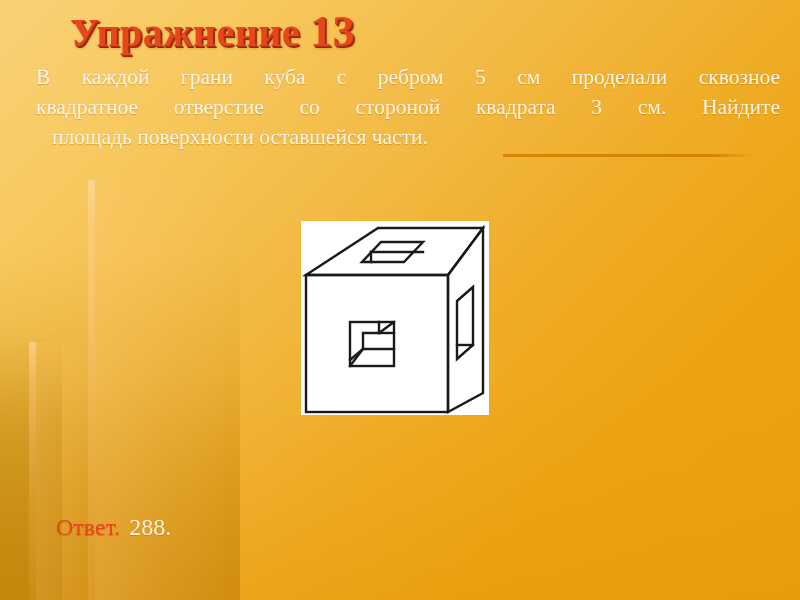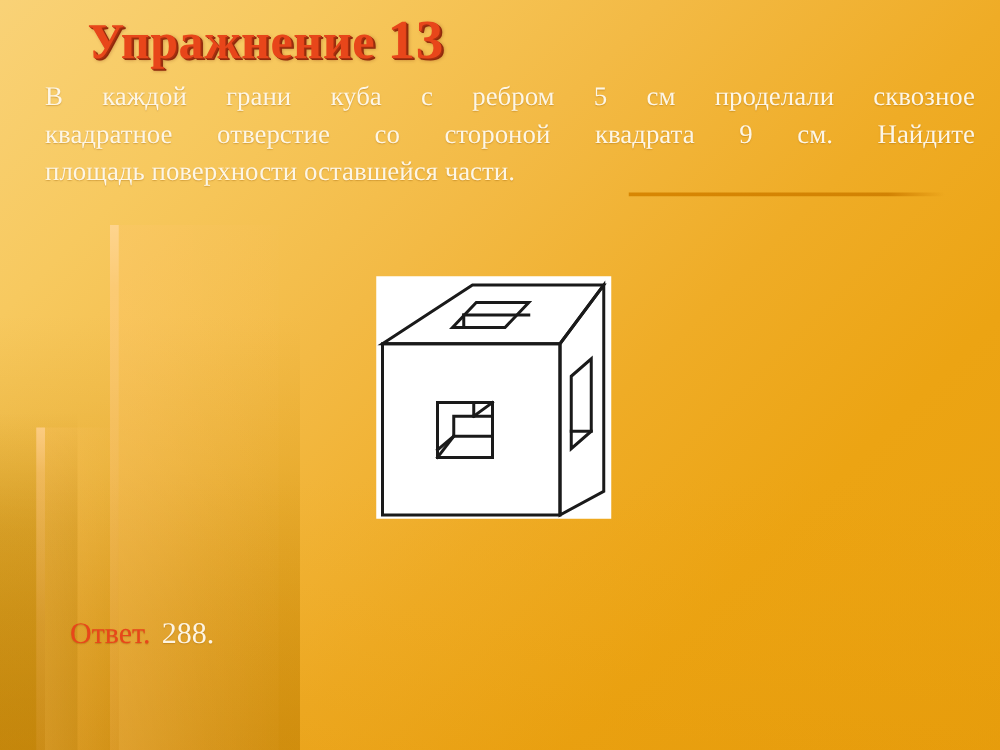--- a/index.html
+++ b/index.html
@@ -158,20 +158,21 @@
     white-space: nowrap;
   }
   .body-text .ln.j {
     text-align: justify;
     text-align-last: justify;
     white-space: normal;
   }
   .body-text .ln.last {
     text-align: right;
     text-align-last: left;
+    margin-left: 16px;
   }
 
   
   .rule {
     position: absolute;
     left: 503px;
     top: 154px;
     width: 253px;
     height: 3px;
     background: linear-gradient(90deg,
@@ -190,21 +191,21 @@
     background: #ffffff;
   }
   .figure-box svg {
     display: block;
   }
 
   
   .answer {
     position: absolute;
     left: 56px;
-    top: 494px;
+    top: 514px;
     font-family: "Liberation Serif", "DejaVu Serif", serif;
     font-size: 24px;
     white-space: nowrap;
   }
   .answer .word {
     color: #e8461a;
     text-shadow: 0 1px 1px rgba(140,60,0,0.35);
   }
   .answer .val {
     color: #fdf4e2;
@@ -225,21 +226,21 @@
   <div class="ribbon ribbon-wide2"></div>
   <div class="ribbon ribbon-a"></div>
   <div class="ribbon ribbon-b"></div>
 
   <div class="title">
     <span>Упражнение</span><span class="num">13</span>
   </div>
 
   <div class="body-text">
     <span class="ln j">В каждой грани куба с ребром 5 см проделали сквозное</span>
-    <span class="ln j">квадратное отверстие со стороной квадрата 9 см. Найдите</span>
+    <span class="ln j">квадратное отверстие со стороной квадрата 3 см. Найдите</span>
     <span class="ln j last">площадь поверхности оставшейся части.</span>
   </div>
 
   <div class="rule"></div>
 
   <div class="figure-box">
     <svg width="188" height="194" viewBox="0 0 188 194">
       <g fill="none" stroke="#1a1a1a" stroke-width="2.4" stroke-linejoin="miter" stroke-linecap="square">
 
         <rect x="5" y="54" width="142" height="137"></rect>

